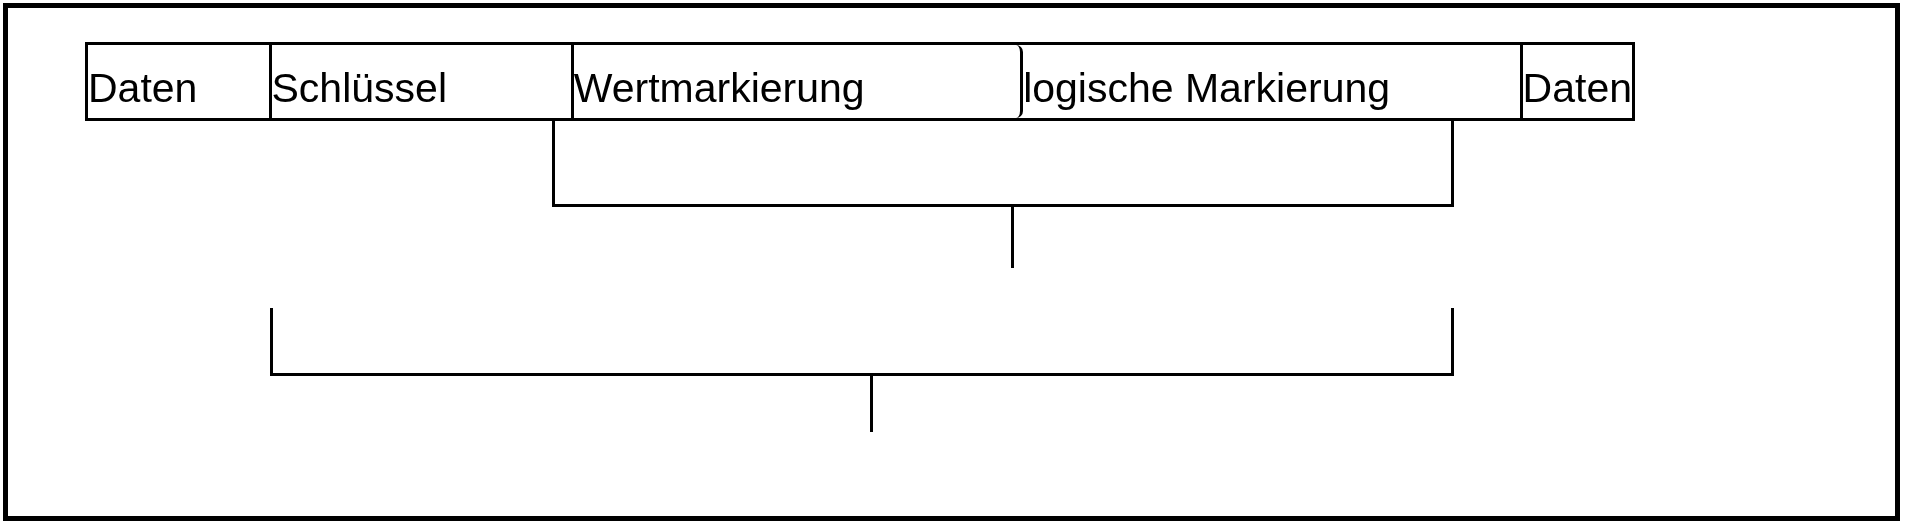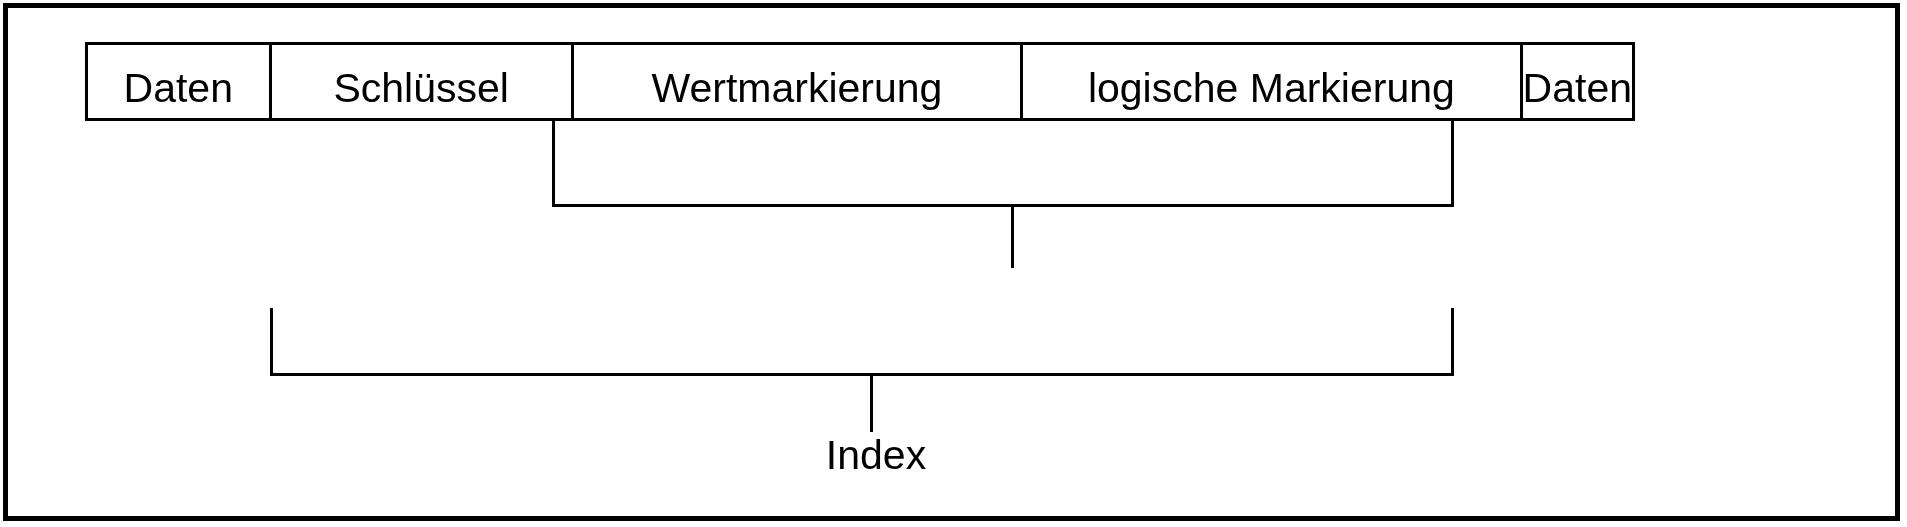--- a/index.html
+++ b/index.html
@@ -36,30 +36,29 @@
     border: 3px solid #000000;
     box-sizing: border-box;
     display: flex;
     background: #ffffff;
   }
   .cell {
     box-sizing: border-box;
     border-right: 3px solid #000000;
     display: flex;
     align-items: center;
-    justify-content: center;
     font-size: 41px;
     white-space: nowrap;
     overflow: visible;
   }
   .cell:last-child { border-right: none; flex: 1 1 auto; }
   .cell-label { position: relative; top: 7px; }
   .c1 { width: 187px; }
   .c2 { width: 308px; }
-  .c3 { width: 458px; }
+  .c3 { width: 458px; border-radius: 7px; }
   .c4 { width: 509px; }
   
   .bracket {
     position: absolute;
     box-sizing: border-box;
     border-left: 3px solid #000000;
     border-right: 3px solid #000000;
     border-bottom: 3px solid #000000;
   }
   .bracket-markierung {
@@ -111,15 +110,14 @@
     <div class="cell c5">
       <span class="cell-label">Daten</span>
     </div>
   </div>
 
   <div class="bracket bracket-markierung"></div>
   <div class="tick tick-markierung"></div>
 
   <div class="bracket bracket-index"></div>
   <div class="tick tick-index"></div>
-  <div class="bracket-label label-index">Index</div>
 
 </div>
 
 </body></html>

